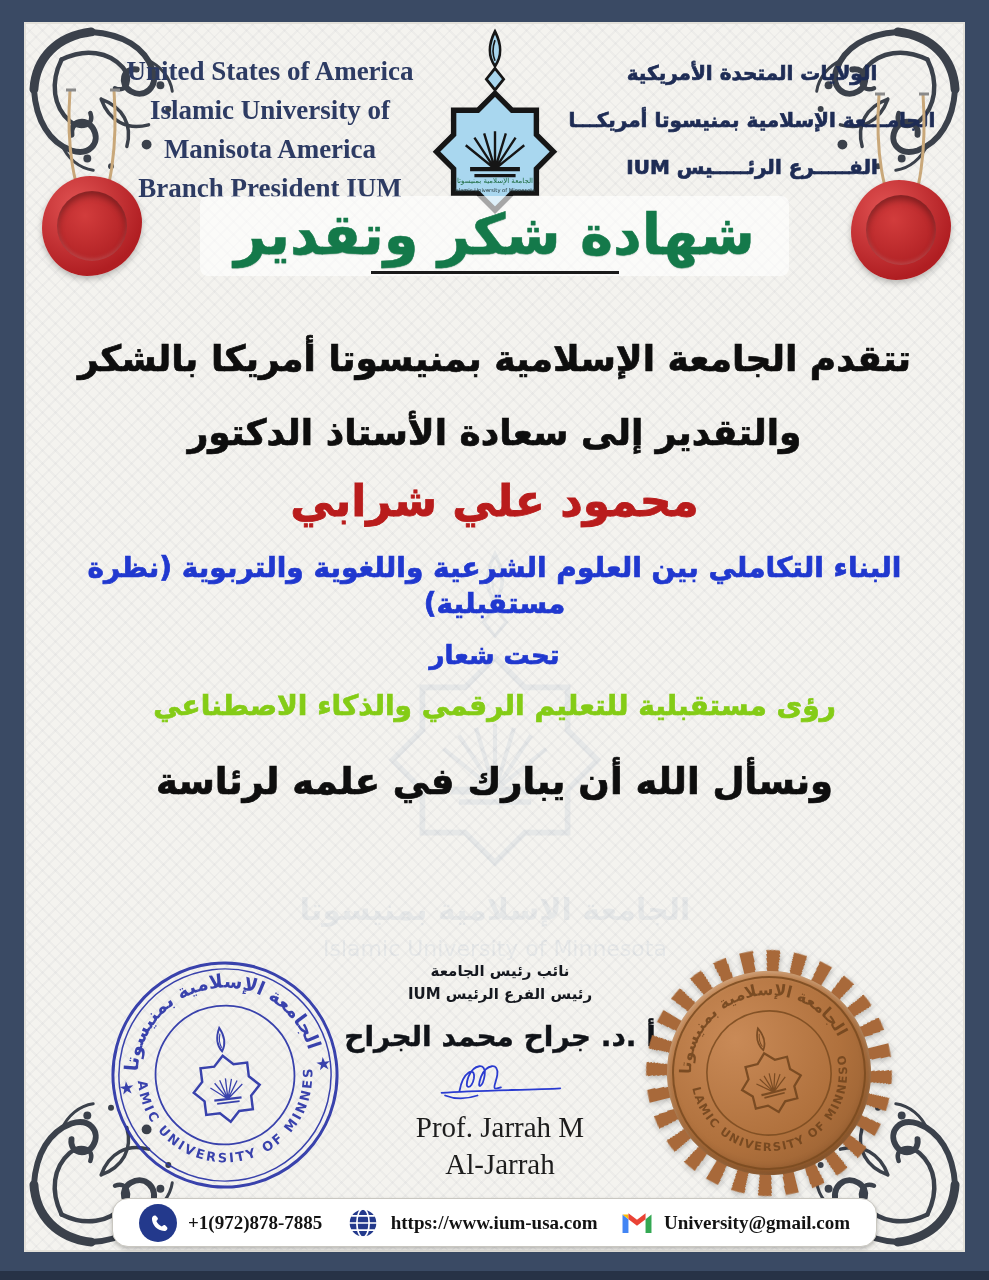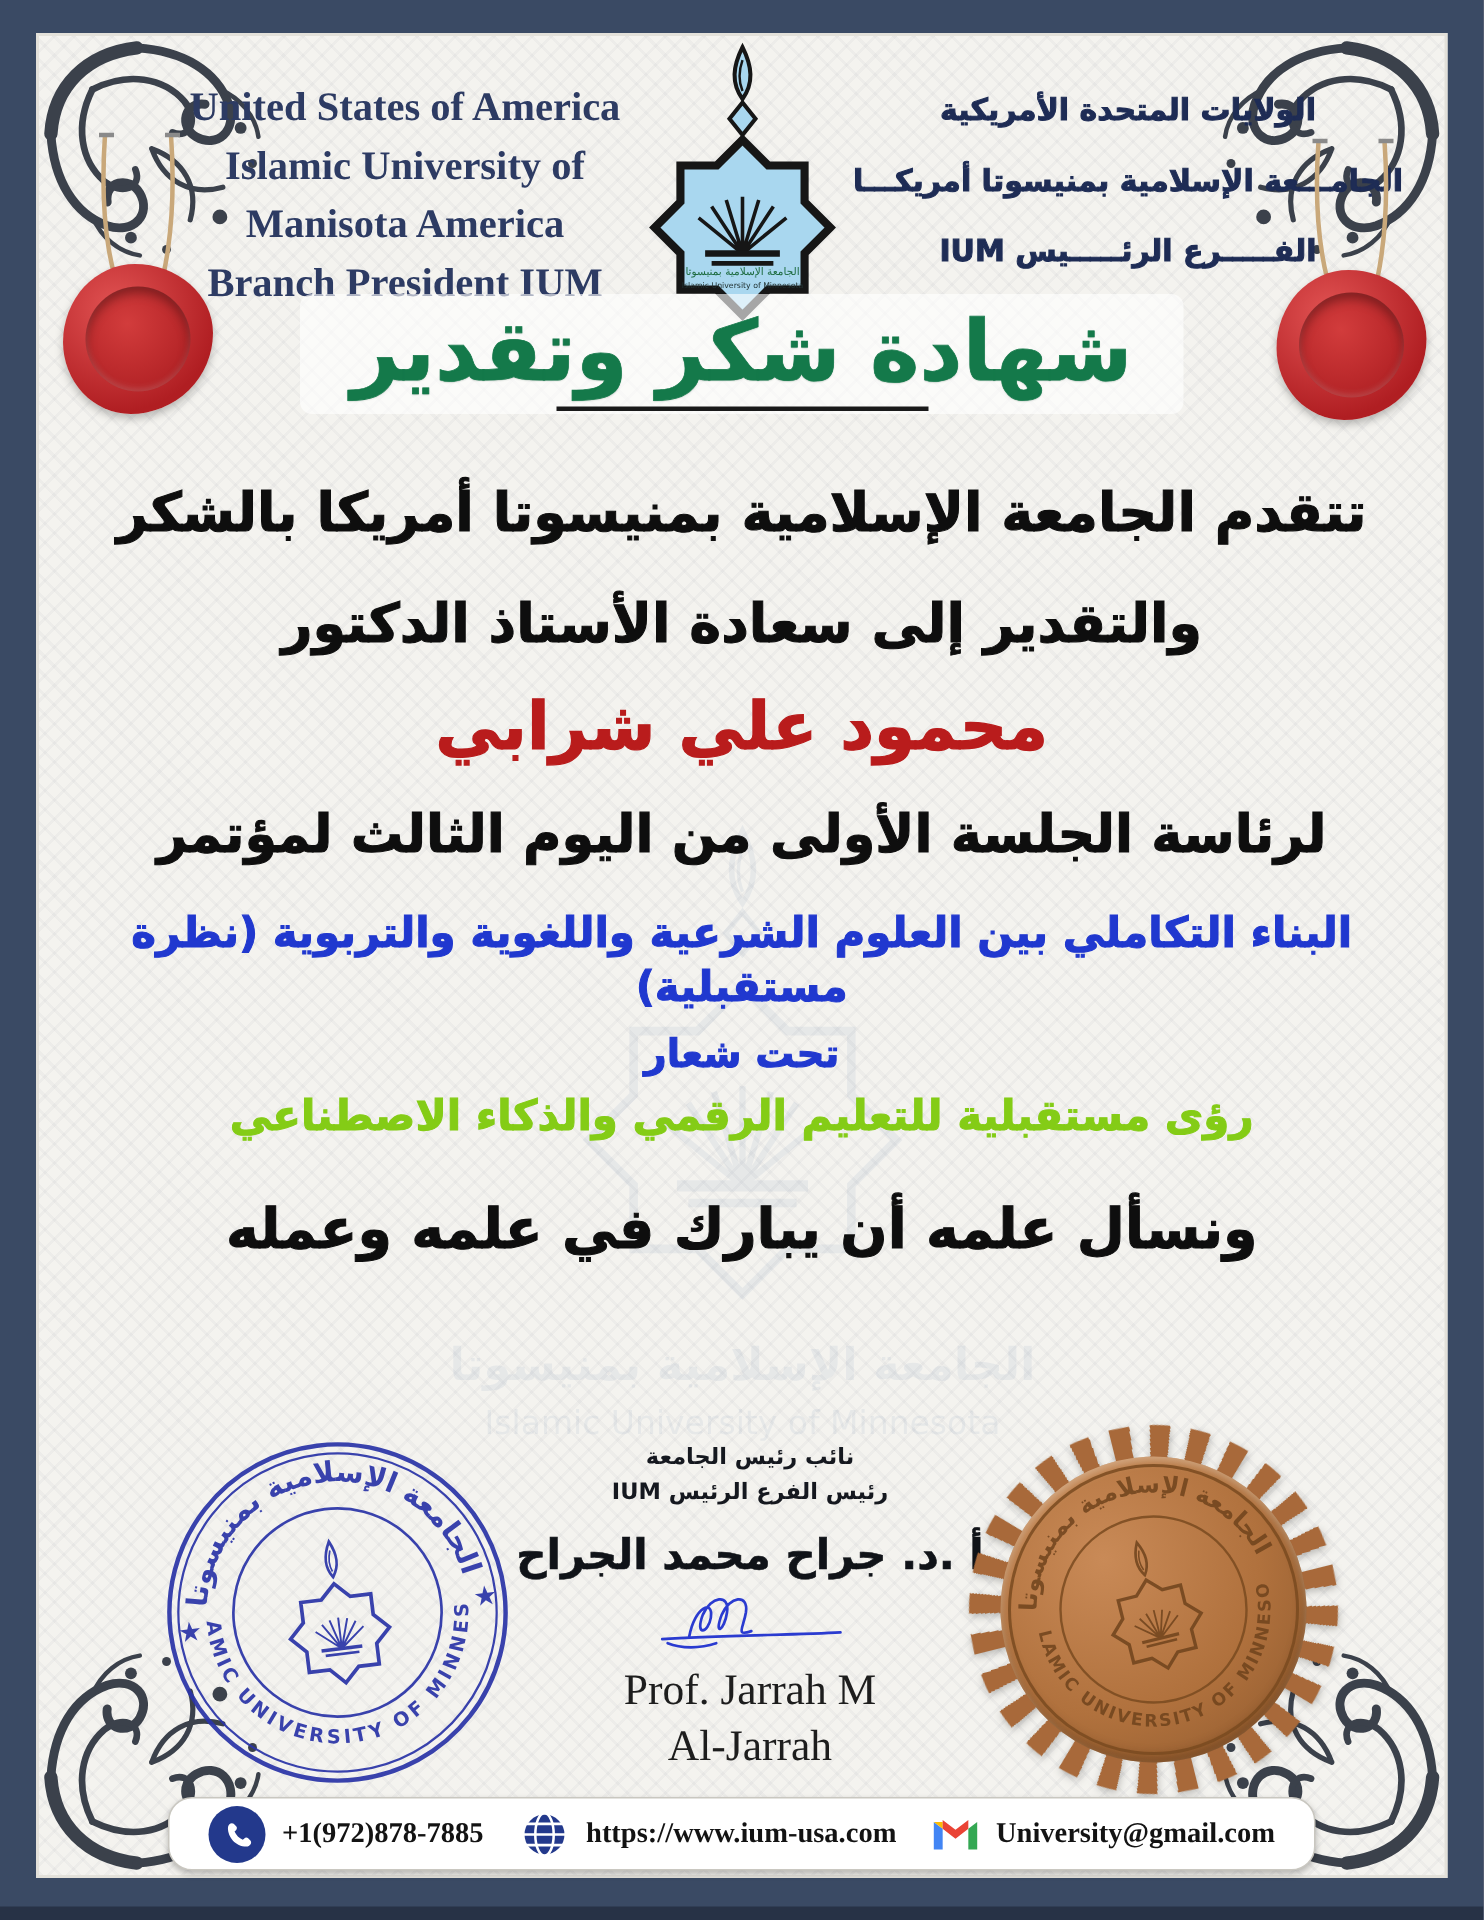--- a/index.html
+++ b/index.html
@@ -36,21 +36,21 @@
              box-shadow:inset 0 4px 7px rgba(0,0,0,.35), inset 0 -2px 4px rgba(255,255,255,.18);}
   
   .callig-wrap{position:absolute;left:0;right:0;top:196px;text-align:center;z-index:4;}
   .callig-box{display:inline-block;background:rgba(255,255,255,.62);border-radius:8px;
               padding:6px 34px 2px 34px;}
   .callig{direction:rtl;font-size:56px;font-weight:700;color:#14794a;
           text-shadow:0 1px 1px rgba(0,60,30,.25);-webkit-text-stroke:.5px #14794a;}
   .callig-underline{width:248px;height:3px;background:#1a1a1a;margin:4px auto 0 auto;}
   
   .content{position:absolute;left:58px;right:58px;top:320px;text-align:center;direction:rtl;z-index:4;}
-  .content p{margin:0;}
+  .content p{margin:16px;}
   .heavy{-webkit-text-stroke:.7px currentColor;}
   .b-line1{font-size:36px;font-weight:700;color:#0e0e0e;line-height:46px;margin-bottom:28px !important;}
   .b-line2{font-size:36px;font-weight:700;color:#0e0e0e;line-height:46px;margin-bottom:18px !important;}
   .b-name{font-size:44px;font-weight:700;color:#b91c1c;line-height:54px;margin-bottom:22px !important;
           -webkit-text-stroke:.8px #b91c1c;}
   .b-line3{font-size:35px;font-weight:700;color:#0e0e0e;line-height:46px;margin-bottom:24px !important;}
   .b-blue1{font-size:28px;font-weight:700;color:#2038cf;line-height:36px;margin-bottom:10px !important;}
   .b-blue2{font-size:26px;font-weight:700;color:#2038cf;line-height:34px;margin-bottom:6px !important;}
   .b-blue3{font-size:28px;font-weight:700;color:#84cc16;line-height:36px;margin-bottom:34px !important;}
   .b-close{font-size:37px;font-weight:700;color:#0e0e0e;line-height:48px;}
@@ -202,25 +202,24 @@
       <use href="#book" transform="translate(215,216) scale(1.9)"></use>
       <text x="215" y="372" text-anchor="middle" font-size="30" font-weight="bold" fill="#44689c" stroke="none">الجامعة الإسلامية بمنيسوتا</text>
       <text x="215" y="408" text-anchor="middle" font-size="22" fill="#44689c" stroke="none">Islamic University of Minnesota</text>
     </g>
   </svg>
 
   <div class="content">
     <p class="b-line1 heavy">تتقدم الجامعة الإسلامية بمنيسوتا أمريكا بالشكر</p>
     <p class="b-line2 heavy">والتقدير إلى سعادة الأستاذ الدكتور</p>
     <p class="b-name">محمود علي شرابي</p>
-    <p class="b-line3 heavy">لرئاسة الجلسة الأولى من اليوم الثالث لمؤتمر</p>
     <p class="b-blue1 heavy">البناء التكاملي بين العلوم الشرعية واللغوية والتربوية (نظرة مستقبلية)</p>
     <p class="b-blue2 heavy">تحت شعار</p>
     <p class="b-blue3 heavy">رؤى مستقبلية للتعليم الرقمي والذكاء الاصطناعي</p>
-    <p class="b-close heavy">ونسأل علمه أن يبارك في علمه وعمله</p>
+    <p class="b-close heavy">ونسأل الله أن يبارك في علمه لرئاسة</p>
   </div>
 
   <div class="blue-stamp">
     <svg viewBox="0 0 240 240" width="238" height="238">
       <g stroke="#2b35a8" fill="none">
         <circle cx="120" cy="120" r="113" stroke-width="3"></circle>
         <circle cx="120" cy="120" r="107" stroke-width="1.5"></circle>
         <circle cx="120" cy="120" r="70" stroke-width="1.8"></circle>
         <path id="stampTop" d="M32,120 A88,88 0 0 1 208,120" stroke="none"></path>
         <path id="stampBot" d="M32,120 A88,88 0 0 0 208,120" stroke="none"></path>

